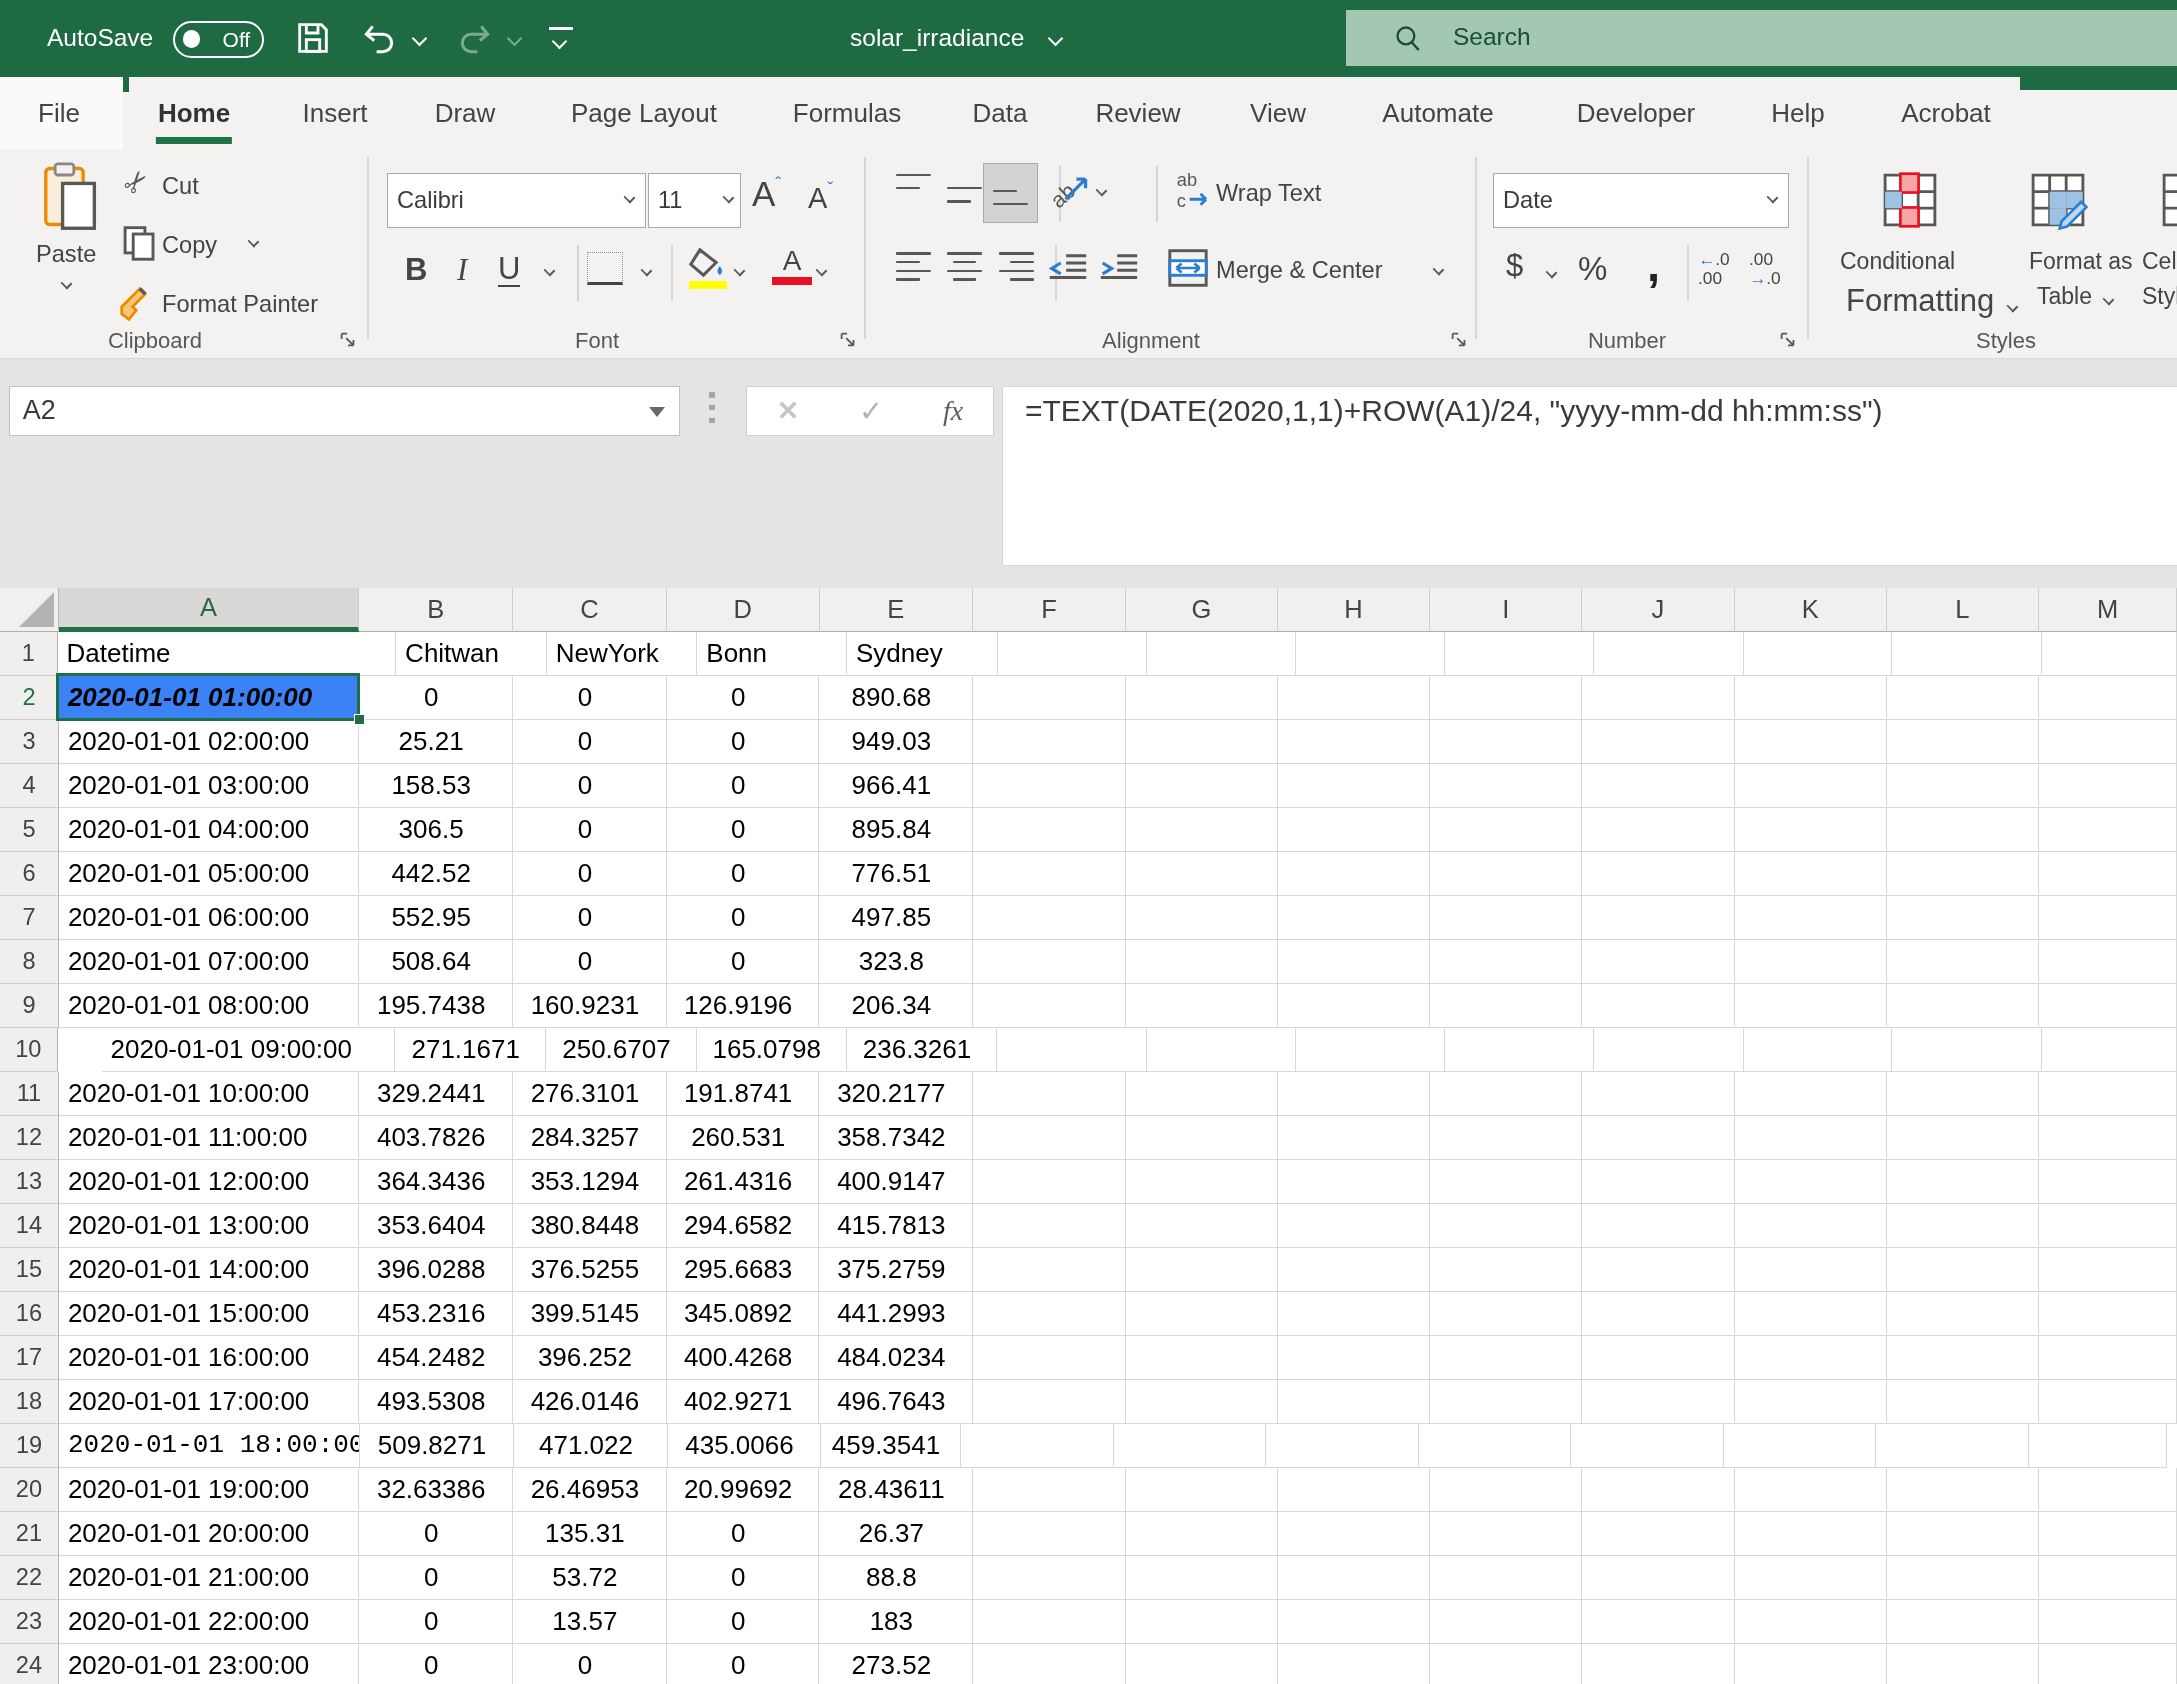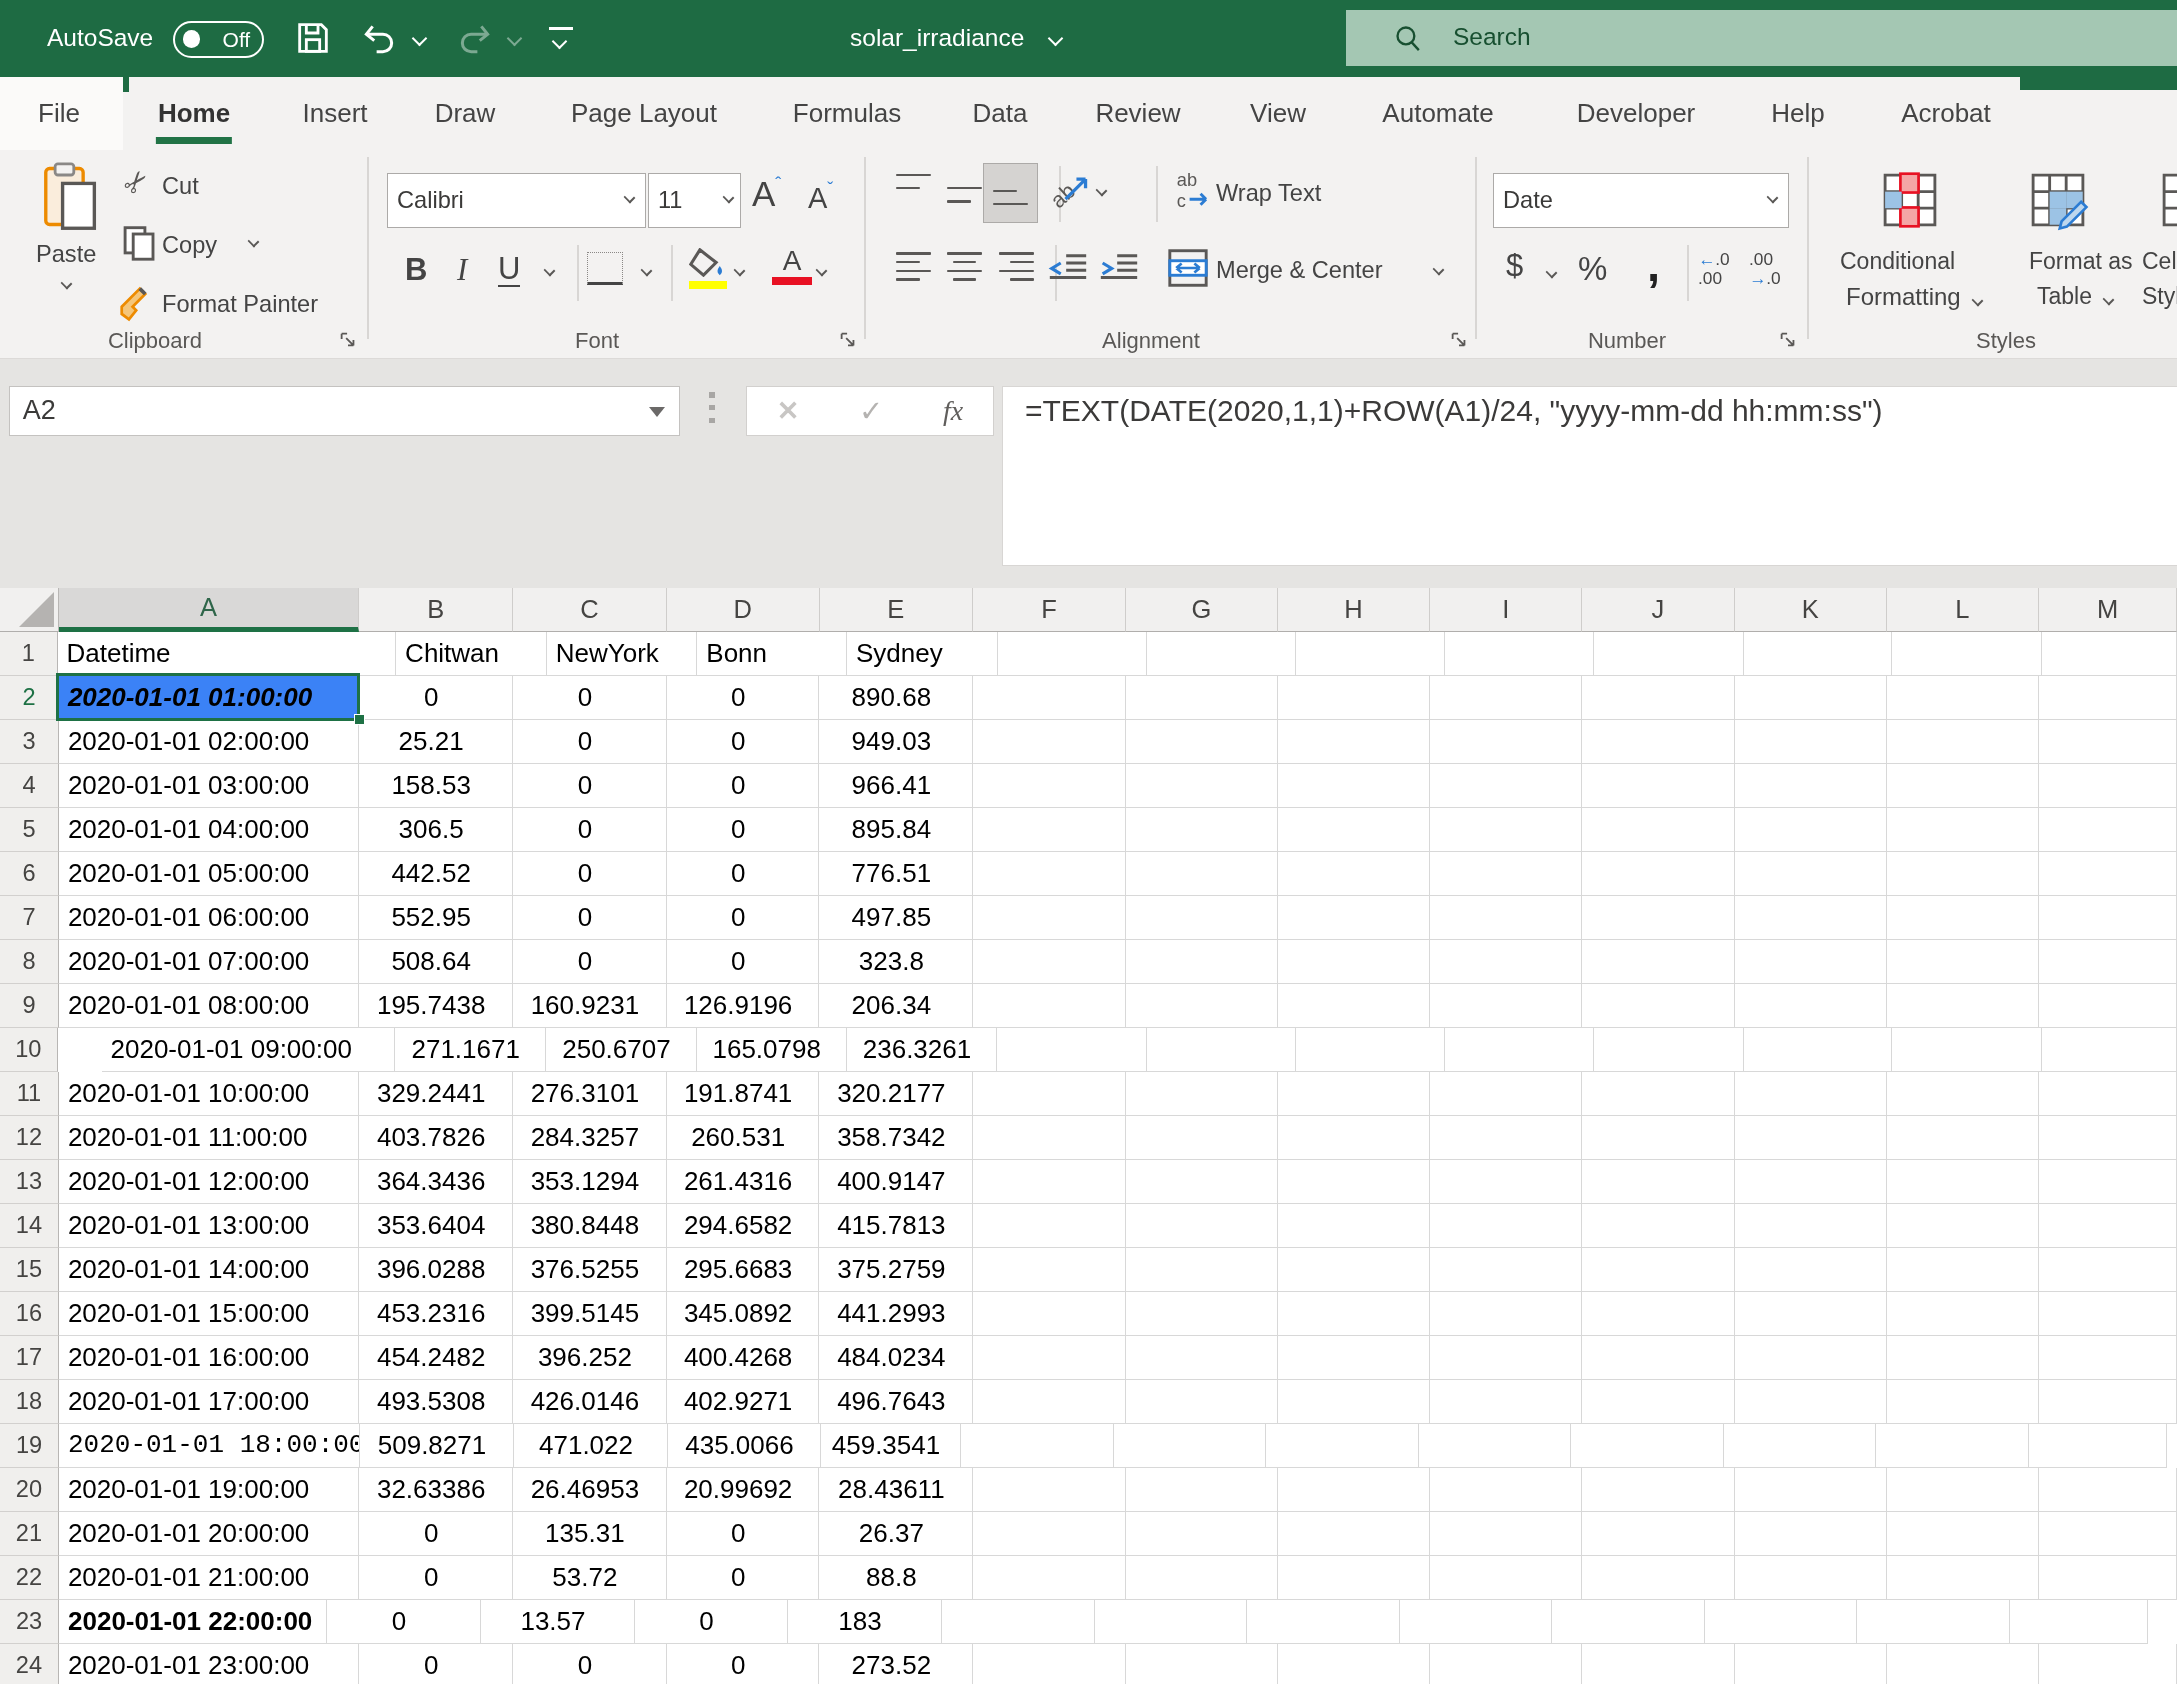--- a/index.html
+++ b/index.html
@@ -318,21 +318,21 @@
   </div>
 
   <div>
     <svg class="abs" style="left:1878px; top:18px;" width="64" height="64" viewBox="0 0 36 36">
       <path d="M4 4 h28 v28 h-28 z M4 13.3 h28 M4 22.6 h28 M13.3 4 v28 M22.6 4 v28" fill="#fff" stroke="#5A5856" stroke-width="1.6"></path>
       <rect x="12.6" y="3.2" width="10.2" height="10.6" fill="#F4A6A6" stroke="#E81123" stroke-width="1.5"></rect>
       <rect x="12.6" y="22.2" width="10.2" height="10.6" fill="#F4A6A6" stroke="#E81123" stroke-width="1.5"></rect>
       <rect x="4" y="13.3" width="9.3" height="9.3" fill="#9CC3E5"></rect>
     </svg>
     <span class="abs rtext" style="left:1840px; top:98px; font-size:23px;">Conditional</span>
-    <span class="abs rtext" style="left:1846px; top:133px; font-size:24px;"><span>Formatting</span> <span class="chev" style="margin-left:5.5px;"></span></span>
+    <span class="abs rtext" style="left:1846px; top:133px; font-size:31px;"><span>Formatting</span> <span class="chev" style="margin-left:5.5px;"></span></span>
     <svg class="abs" style="left:2026px; top:18px;" width="64" height="64" viewBox="0 0 36 36">
       <path d="M4 4 h28 v28 h-28 z M4 13.3 h28 M4 22.6 h28 M13.3 4 v28 M22.6 4 v28" fill="#fff" stroke="#5A5856" stroke-width="1.6"></path>
       <rect x="13.3" y="13.3" width="9.3" height="9.3" fill="#9CC3E5"></rect>
       <rect x="13.3" y="22.6" width="9.3" height="9.3" fill="#9CC3E5"></rect>
       <rect x="22.6" y="13.3" width="9.3" height="9.3" fill="#9CC3E5"></rect>
       <path d="M20 30 L31 19 l3 3 L23 33 l-4 1 z" fill="#BDD7EE" stroke="#2B7CD3" stroke-width="1.5"></path>
     </svg>
     <span class="abs rtext" style="left:2029px; top:98px; font-size:23px;">Format as</span>
     <span class="abs rtext" style="left:2037px; top:133px; font-size:23px;"><span>Table</span> <span class="chev" style="margin-left:5.5px;"></span></span>
     <svg class="abs" style="left:2157px; top:18px;" width="64" height="64" viewBox="0 0 36 36">
@@ -732,21 +732,21 @@
         <div class="cell" style="width: 152px;"></div>
         <div class="cell" style="width: 153px;"></div>
         <div class="cell" style="width: 152px;"></div>
         <div class="cell" style="width: 153px;"></div>
         <div class="cell" style="width: 152px;"></div>
         <div class="cell" style="width: 153px;"></div>
         <div class="cell" style="width: 138px;"></div>
       </div>
       <div class="grow">
         <div class="rowhead">23</div>
-        <div class="cell" style="width: 268px; font-weight: bold;">2020-01-01 22:00:00</div>
+        <div class="cell" style="width: 301px;">2020-01-01 22:00:00</div>
         <div class="cell num" style="width: 154px;">0</div>
         <div class="cell num" style="width: 154px;">13.57</div>
         <div class="cell num" style="width: 153px;">0</div>
         <div class="cell num" style="width: 154px;">183</div>
         <div class="cell" style="width: 153px;"></div>
         <div class="cell" style="width: 152px;"></div>
         <div class="cell" style="width: 153px;"></div>
         <div class="cell" style="width: 152px;"></div>
         <div class="cell" style="width: 153px;"></div>
         <div class="cell" style="width: 152px;"></div>

